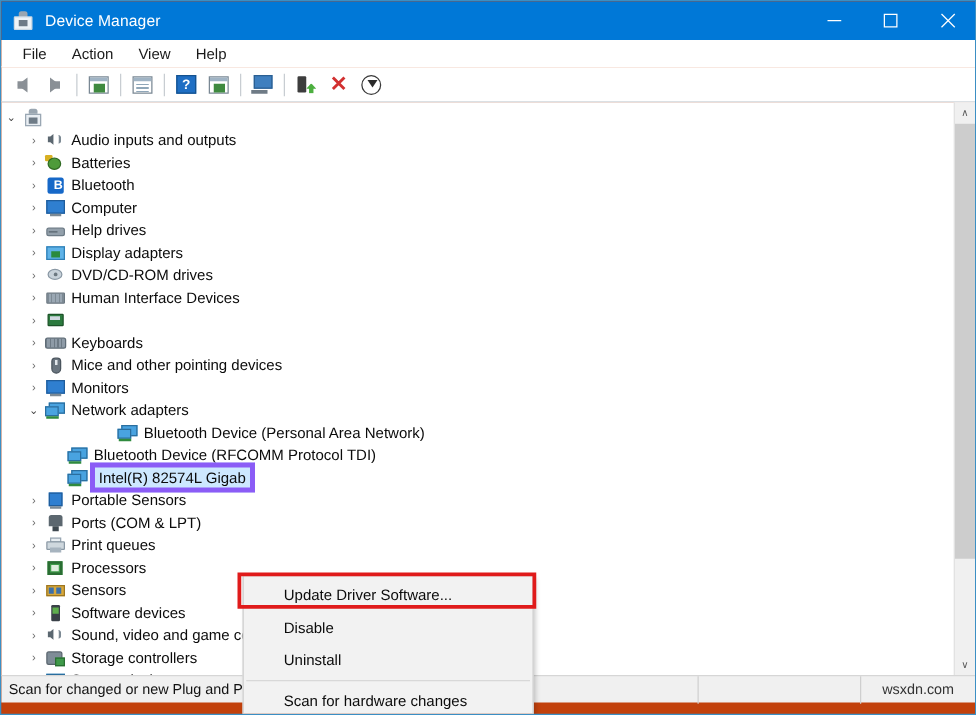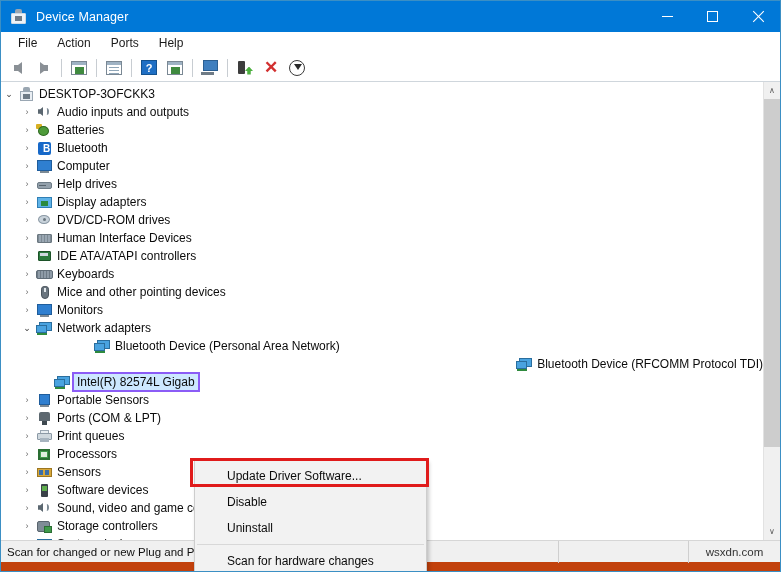--- a/index.html
+++ b/index.html
@@ -229,21 +229,21 @@
     height: 18px;
     display: flex;
     align-items: center;
     font-size: 12px;
     color: #0b0b0b;
     white-space: nowrap;
     position: relative;
   }
   .row.selected .label-box {
     background: #cde8ff;
-    border: 2px solid #8b5cf6;
+    border: 4px solid #8b5cf6;
     padding: 0 3px;
     margin-left: -3px;
   }
   .chev {
     width: 16px;
     display: flex; align-items: center; justify-content: center;
     color: #6d6d6d;
     font-size: 9px;
     flex: 0 0 auto;
   }
@@ -424,21 +424,21 @@
         </div>
       <div class="win-btn close">
           <div class="glyph-close"></div>
         </div>
     </div>
   </div>
 
   <div class="menubar">
     <div class="menu-item">File</div>
     <div class="menu-item">Action</div>
-    <div class="menu-item">Ports</div>
+    <div class="menu-item">View</div>
     <div class="menu-item">Help</div>
   </div>
 
   <div class="toolbar">
     <div class="tb-btn">
         <div class="arrow arrow-l"></div>
       </div>
     <div class="tb-btn">
         <div class="arrow arrow-r"></div>
       </div>
@@ -487,21 +487,20 @@
 
   <div class="content">
     <div class="tree-pane" id="tree-pane">
         <div class="row" style="padding-left: 0px;">
           <div class="chev expanded">⌄</div>
           <div class="ticon i-pc">
             <div class="t"></div>
             <div class="b"></div>
             <div class="s"></div>
           </div>
-          <span class="label-box">DESKTOP-3OFCKK3</span>
         </div>
         <div class="row" style="padding-left: 18px;">
           <div class="chev">›</div>
           <div class="ticon i-speaker">
             <div class="c"></div>
             <div class="w"></div>
           </div>
           <span class="label-box">Audio inputs and outputs</span>
         </div>
         <div class="row" style="padding-left: 18px;">
@@ -558,21 +557,20 @@
             <div class="k"></div>
           </div>
           <span class="label-box">Human Interface Devices</span>
         </div>
         <div class="row" style="padding-left: 18px;">
           <div class="chev">›</div>
           <div class="ticon i-ide">
             <div class="b"></div>
             <div class="p"></div>
           </div>
-          <span class="label-box">IDE ATA/ATAPI controllers</span>
         </div>
         <div class="row" style="padding-left: 18px;">
           <div class="chev">›</div>
           <div class="ticon i-kb">
             <div class="k"></div>
           </div>
           <span class="label-box">Keyboards</span>
         </div>
         <div class="row" style="padding-left: 18px;">
           <div class="chev">›</div>
@@ -601,21 +599,21 @@
         </div>
         <div class="row" style="padding-left: 36px; margin-left: 40px;">
           <div class="chev"></div>
           <div class="ticon i-net">
             <div class="scr"></div>
             <div class="scr2"></div>
             <div class="bs"></div>
           </div>
           <span class="label-box">Bluetooth Device (Personal Area Network)</span>
         </div>
-        <div class="row" style="padding-left: 36px; justify-content: flex-end;">
+        <div class="row" style="padding-left: 36px;">
           <div class="chev"></div>
           <div class="ticon i-net">
             <div class="scr"></div>
             <div class="scr2"></div>
             <div class="bs"></div>
           </div>
           <span class="label-box">Bluetooth Device (RFCOMM Protocol TDI)</span>
         </div>
         <div class="row selected" style="padding-left: 36px;">
           <div class="chev"></div>

